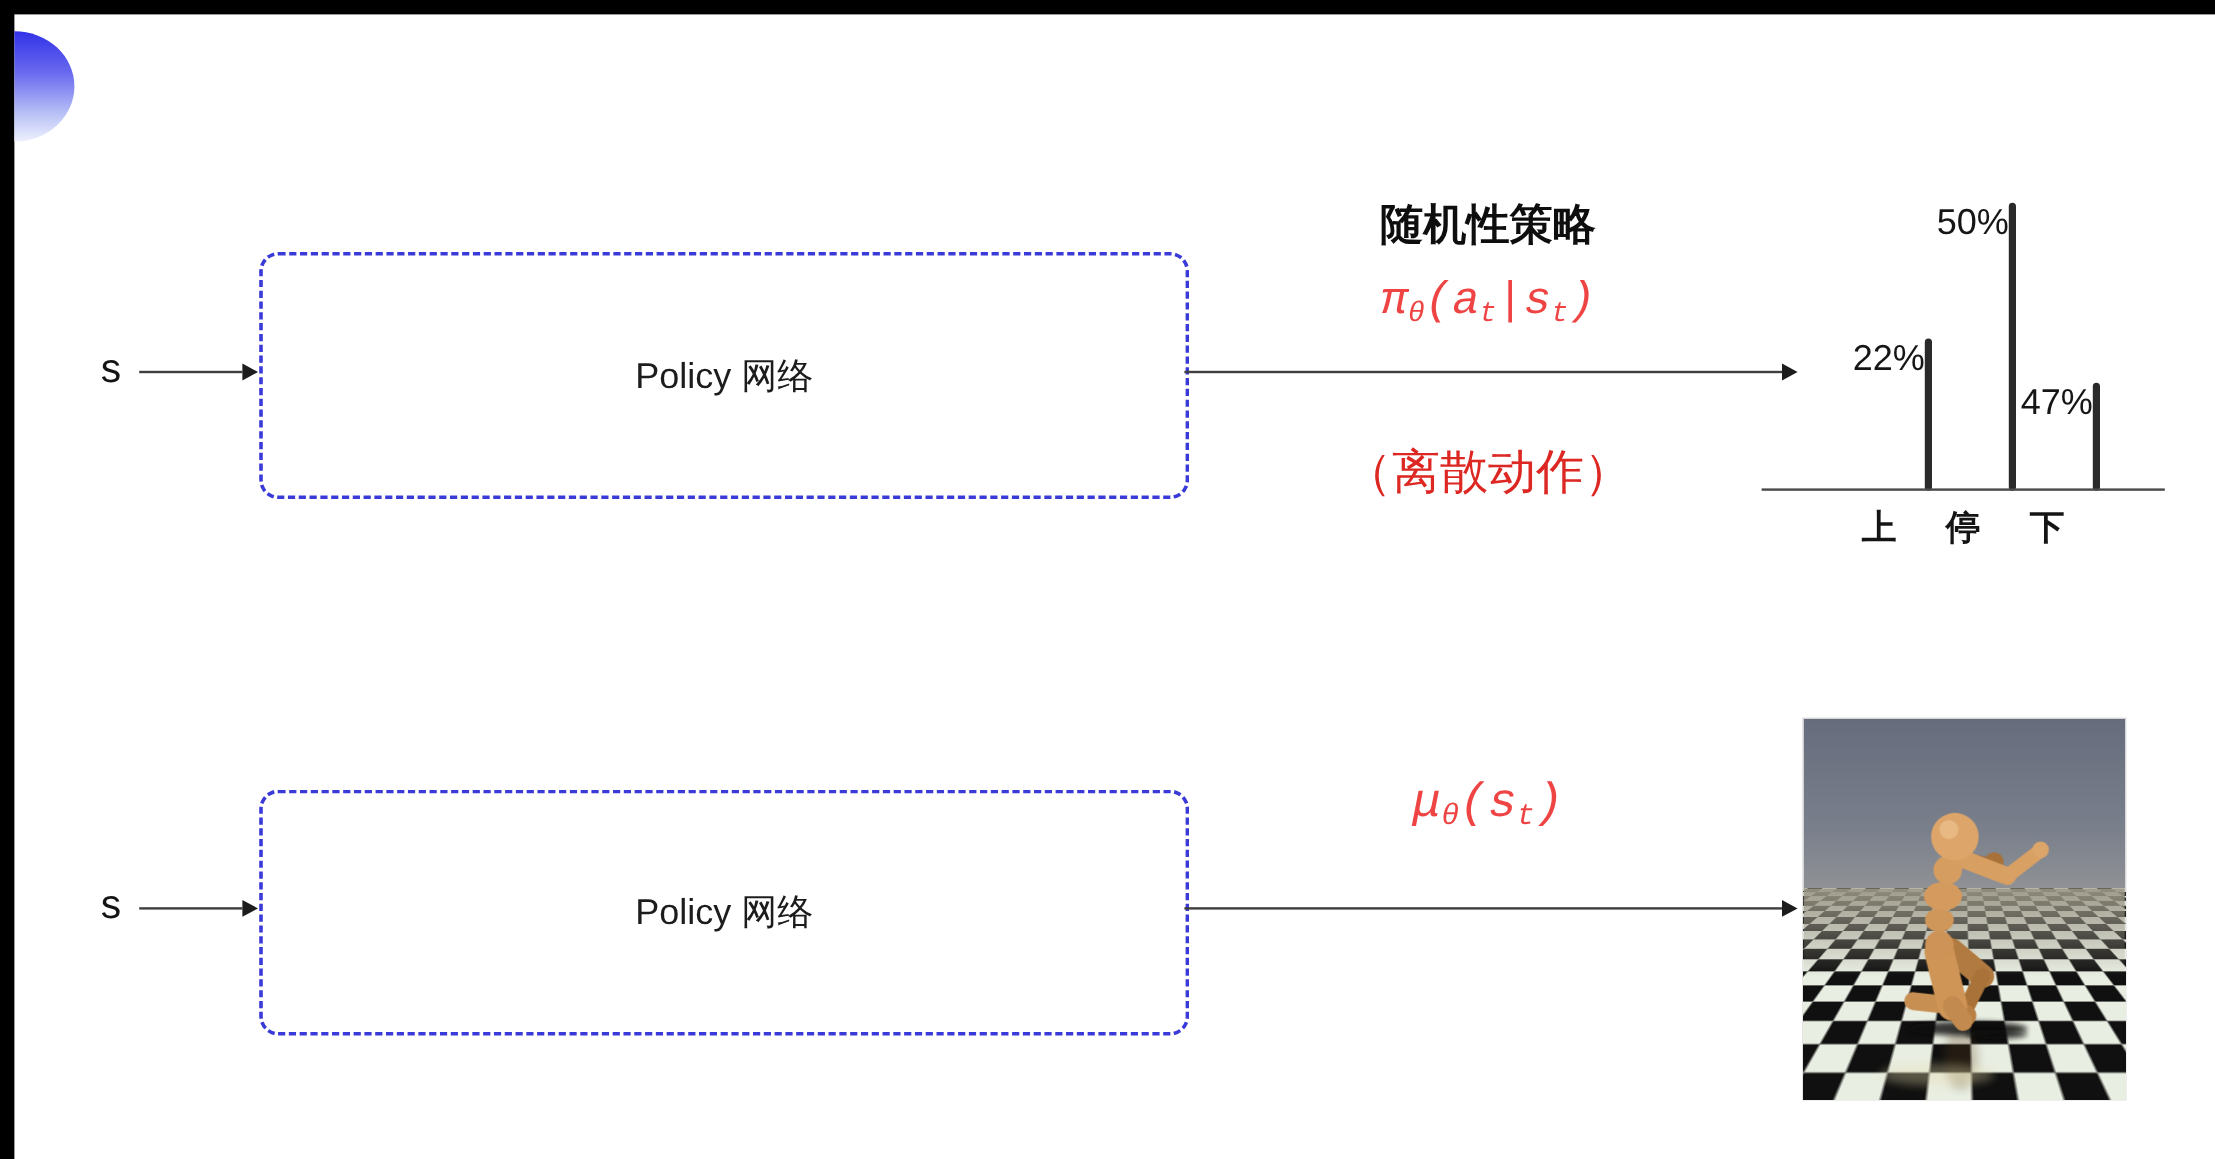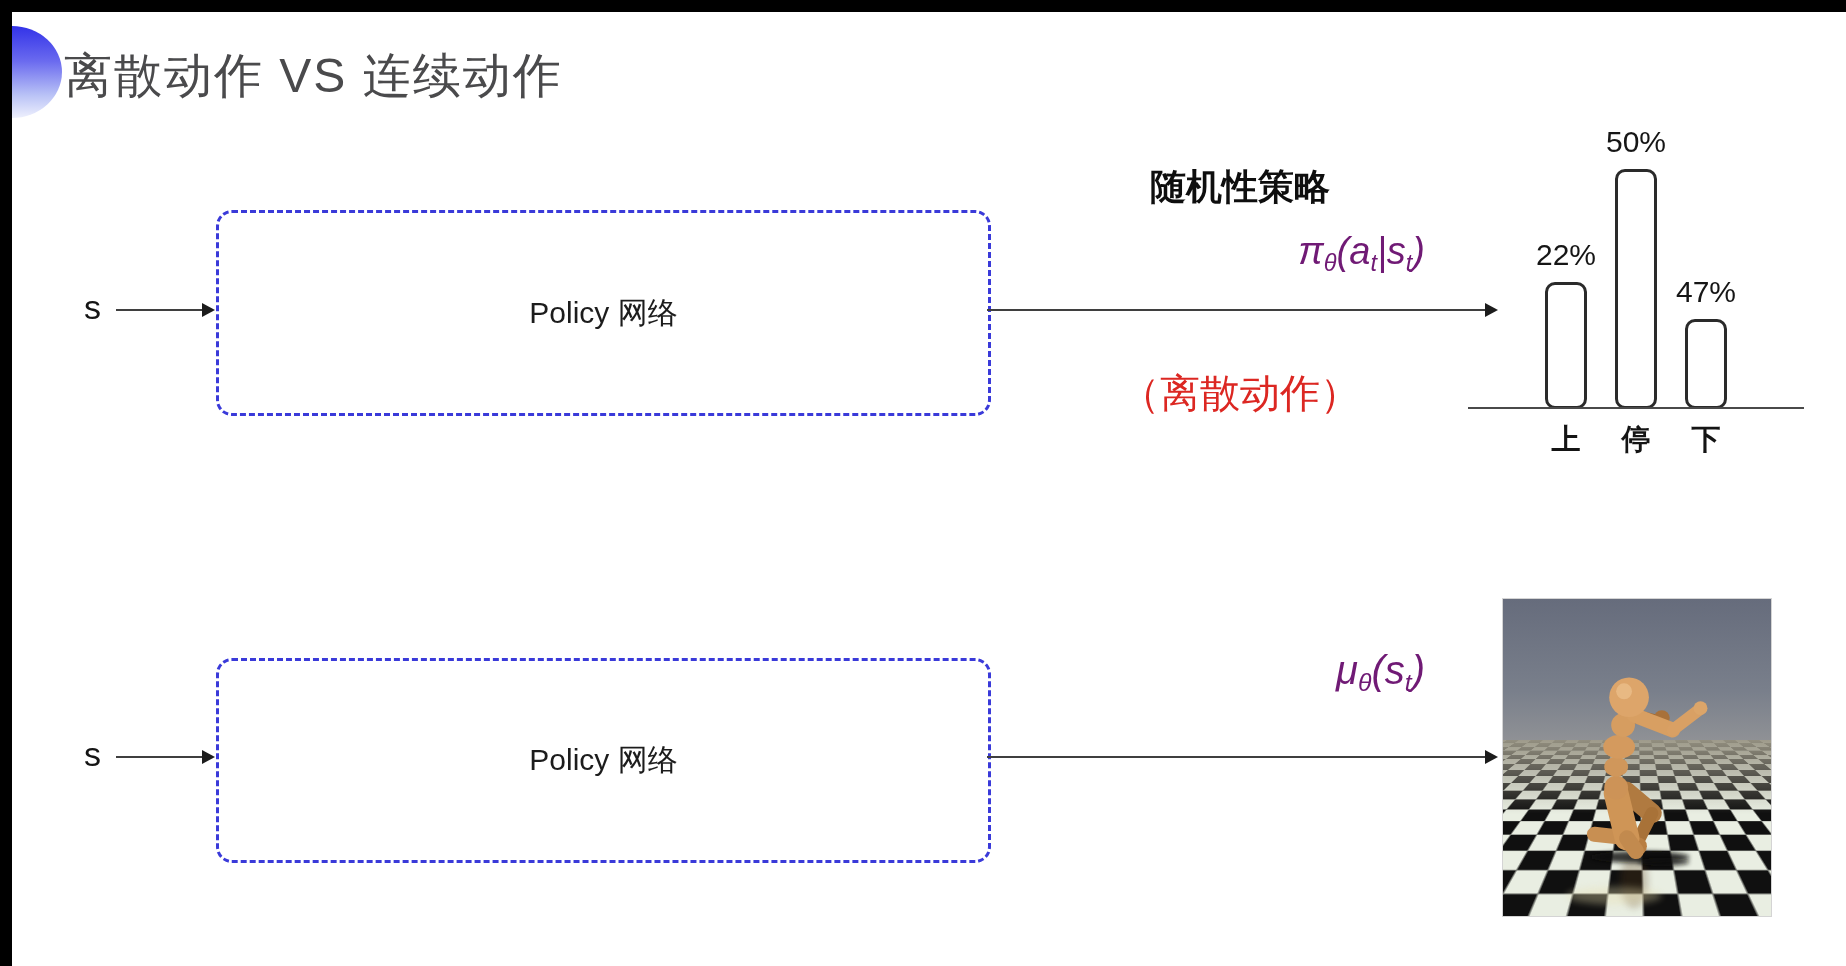--- a/index.html
+++ b/index.html
@@ -30,32 +30,32 @@
   }
   .policy-box{
     position:absolute;border:3px dashed #3a3ad9;border-radius:16px;background:transparent;
     display:flex;align-items:center;justify-content:center;
   }
   .policy-box .box-label{font-size:30px;color:#1c1c1c;}
 
   .text-col{position:absolute;left:1055px;width:370px;text-align:center;}
   .policy-title{font-size:36px;font-weight:600;color:#0e0e0e;}
   .formula{
-    font-family:Liberation Sans, sans-serif;font-style:italic;font-size:38px;color:#701a75;text-align:right;
+    font-family:Liberation Mono, monospace;font-style:italic;font-size:38px;color:#ef4444;
   }
   .formula .sub{font-size:0.62em;vertical-align:-0.28em;}
   .action-note{font-size:40px;font-weight:400;}
 
   
   .bar-chart{position:absolute;left:1468px;top:112px;width:336px;height:352px;}
   .bars-row{
     position:absolute;left:0;right:0;bottom:55px;display:flex;align-items:flex-end;
     justify-content:center;gap:26px;
   }
-  .bar-item{display:flex;flex-direction:column;align-items:center;width:44px;}
+  .bar-item{display:flex;flex-direction:row;width:44px;}
   .pct-label{font-size:30px;font-weight:500;color:#161616;margin-bottom:10px;white-space:nowrap;}
   .bar{width:42px;background:#fff;border:3px solid #2a2a2a;border-radius:10px;box-sizing:border-box;}
   .chart-baseline{position:absolute;left:0;right:0;bottom:55px;height:2px;background:#4a4a4a;}
   .cats-row{
     position:absolute;left:0;right:0;bottom:4px;display:flex;justify-content:center;gap:26px;
   }
   .cat-label{width:44px;text-align:center;font-size:29px;font-weight:600;color:#141414;}
 
   
   .sim-image{
@@ -77,21 +77,20 @@
   .robot-svg{position:absolute;inset:0;}
 </style>
 </head>
 <body>
 
 <div class="stage">
   <div class="frame-bar-top"></div>
   <div class="frame-bar-left"></div>
 
   <div class="title-icon"></div>
-  <div class="page-title">离散动作 VS 连续动作</div>
 
   <div class="s-label" style="left:84px;top:288px;">s</div>
   <div class="arrow" style="left:116px;top:309px;width:86px;"></div>
 
   <div class="policy-box" style="left:216px;top:210px;width:769px;height:200px;">
     <span class="box-label">Policy 网络</span>
   </div>
 
   <div class="arrow" style="left:987px;top:309px;width:498px;"></div>
 

